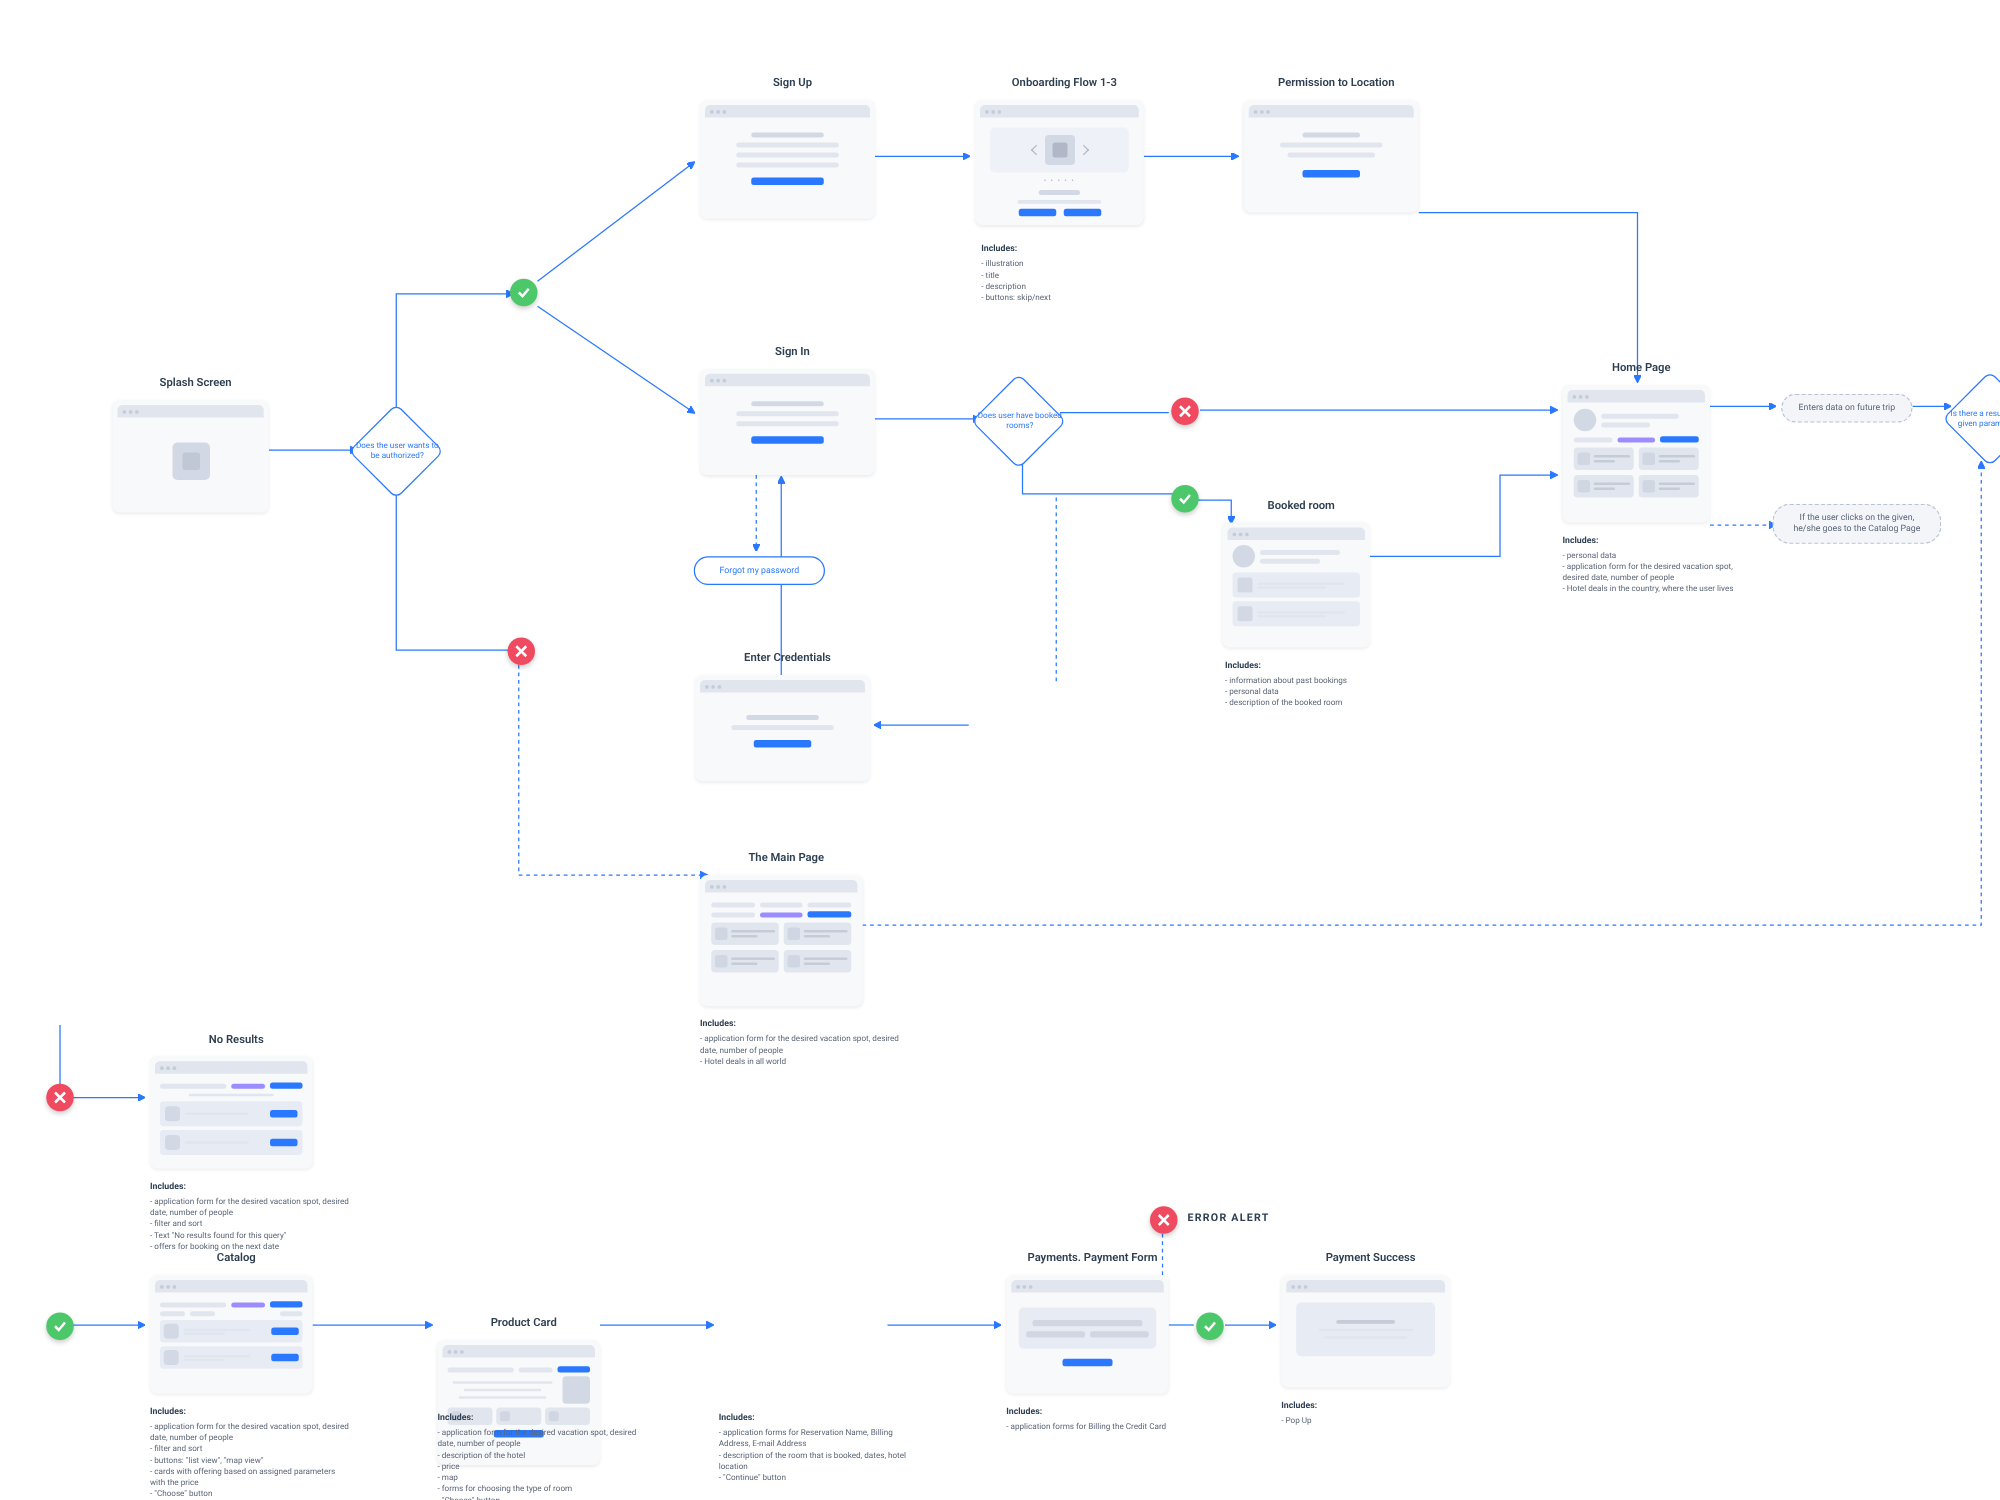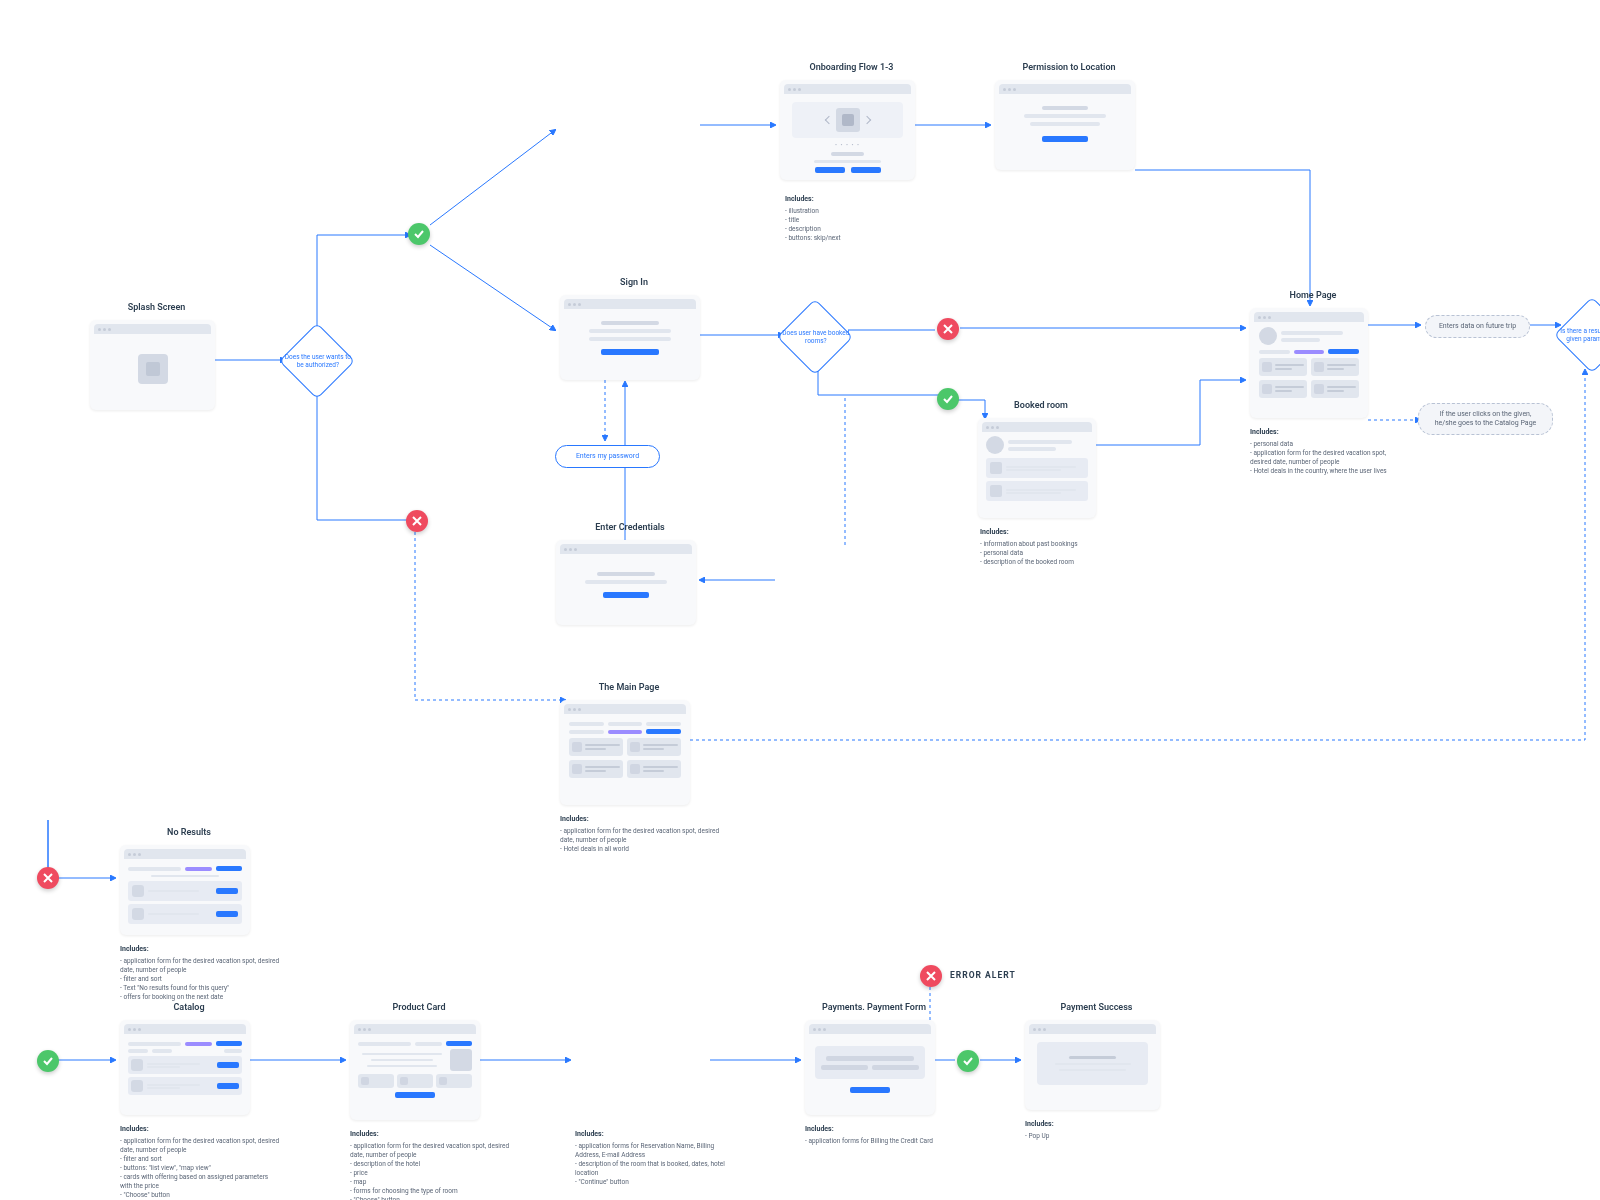--- a/index.html
+++ b/index.html
@@ -241,20 +241,35 @@
         <path d="M2 6 L5 9 L10 3" stroke="#fff" stroke-width="2" fill="none"></path>
       </svg>
 </div>
 
 <div class="badge err" style="left:406px; top:510px;">
   <svg width="10" height="10" viewBox="0 0 10 10">
         <path d="M1 1 L9 9 M9 1 L1 9" stroke="#fff" stroke-width="2"></path>
       </svg>
 </div>
 
+<div class="screen" style="left:560px; top:80px; width:140px; height:95px;">
+  <div class="screen-title">Sign Up</div>
+  <div class="titlebar">
+        <i></i>
+        <i></i>
+        <i></i>
+      </div>
+  <div class="body">
+    <div class="line w50 center"></div>
+    <div class="line w70 center lt"></div>
+    <div class="line w70 center lt"></div>
+    <div class="line w70 center lt"></div>
+    <div class="line w50 center blue" style="height:6px;margin-top:8px;"></div>
+  </div>
+</div>
 
 <div class="screen" style="left:780px; top:80px; width:135px; height:100px;">
   <div class="screen-title">Onboarding Flow 1-3</div>
   <div class="titlebar">
         <i></i>
         <i></i>
         <i></i>
       </div>
   <div class="body">
     <div class="carousel">
@@ -321,21 +336,21 @@
         <path d="M1 1 L9 9 M9 1 L1 9" stroke="#fff" stroke-width="2"></path>
       </svg>
 </div>
 <div class="badge ok" style="left:937px; top:388px;">
   <svg width="12" height="12" viewBox="0 0 12 12">
         <path d="M2 6 L5 9 L10 3" stroke="#fff" stroke-width="2" fill="none"></path>
       </svg>
 </div>
 
 <div class="chip solid" style="left:555px; top:445px; width:105px;">
-  <span>Enters my password</span>
+  <span>Forgot my password</span>
 </div>
 
 <div class="screen" style="left:556px; top:540px; width:140px; height:85px;">
   <div class="screen-title">Enter Credentials</div>
   <div class="titlebar">
         <i></i>
         <i></i>
         <i></i>
       </div>
   <div class="body">
@@ -608,21 +623,21 @@
   <b>Includes:</b>
   <ul>
     <li>application form for the desired vacation spot, desired date, number of people</li>
     <li>filter and sort</li>
     <li>buttons: "list view", "map view"</li>
     <li>cards with offering based on assigned parameters with the price</li>
     <li>"Choose" button</li>
   </ul>
 </div>
 
-<div class="screen" style="left:350px; top:1020px; width:130px; height:100px;">
+<div class="screen" style="left:350px; top:1072px; width:130px; height:100px;">
   <div class="screen-title">Product Card</div>
   <div class="titlebar">
         <i></i>
         <i></i>
         <i></i>
       </div>
   <div class="body" style="padding:4px;">
     <div class="row">
           <div class="line lt" style="flex:2;margin:0;"></div>
           <div class="line lt" style="flex:1;margin:0;"></div>

